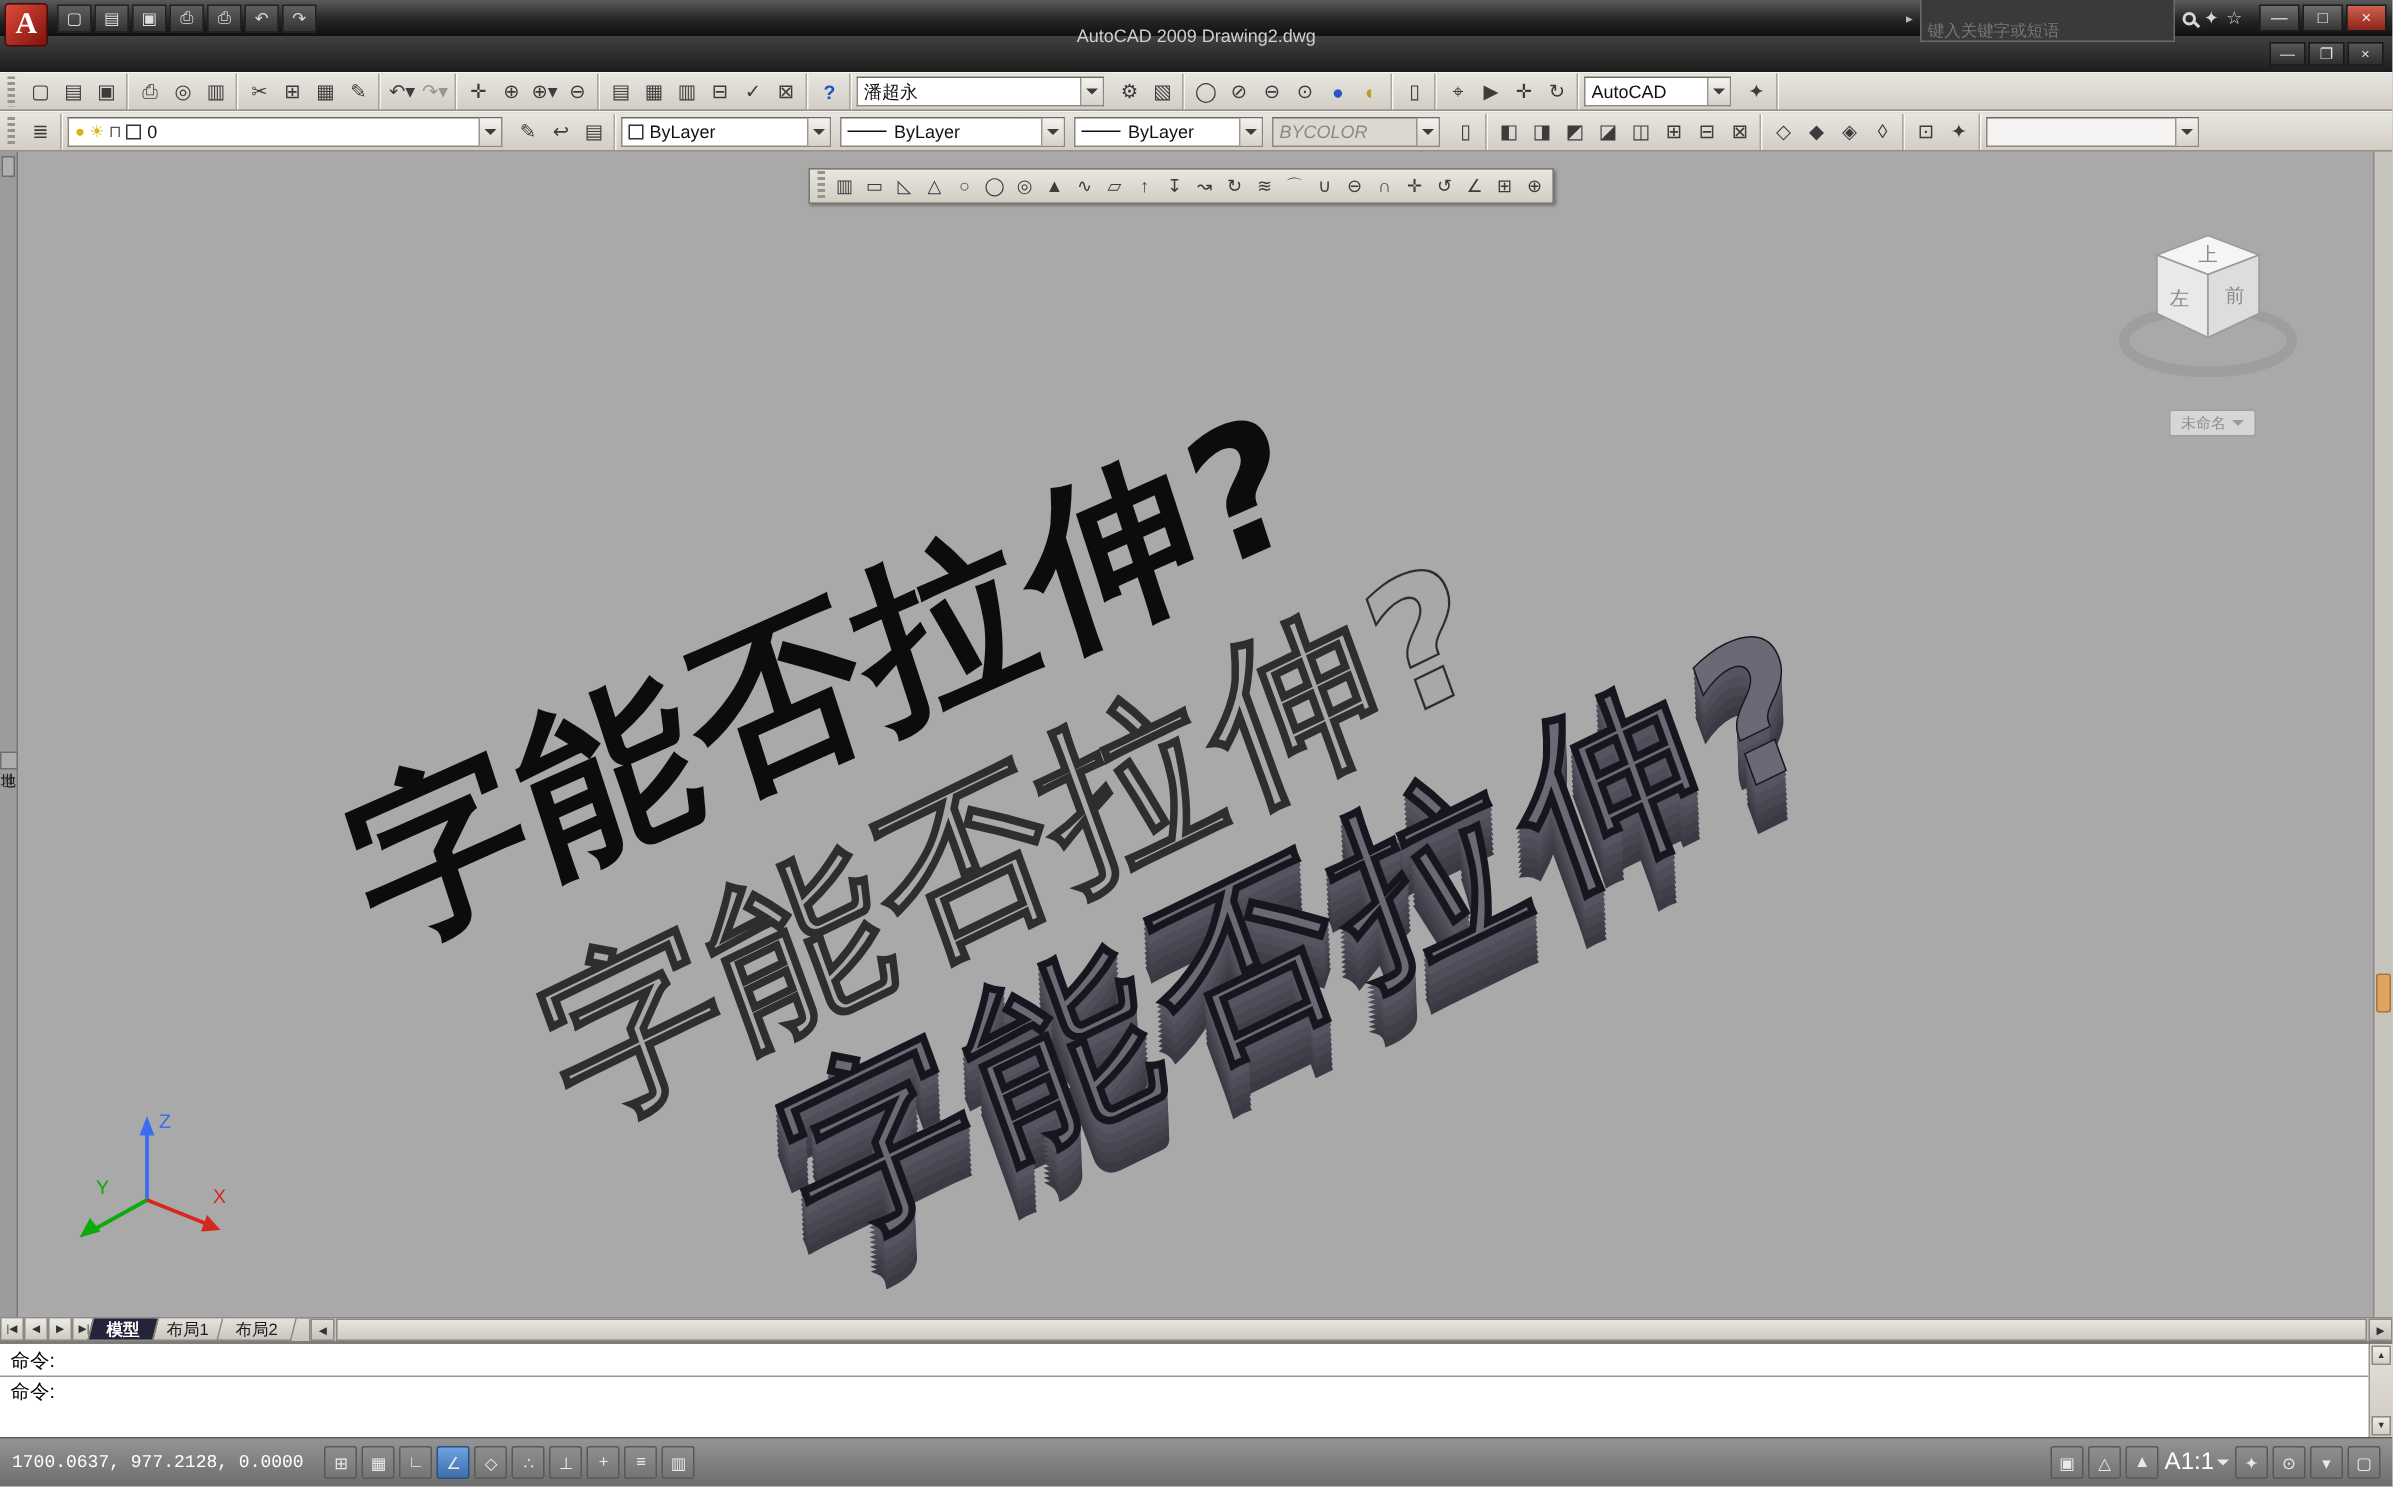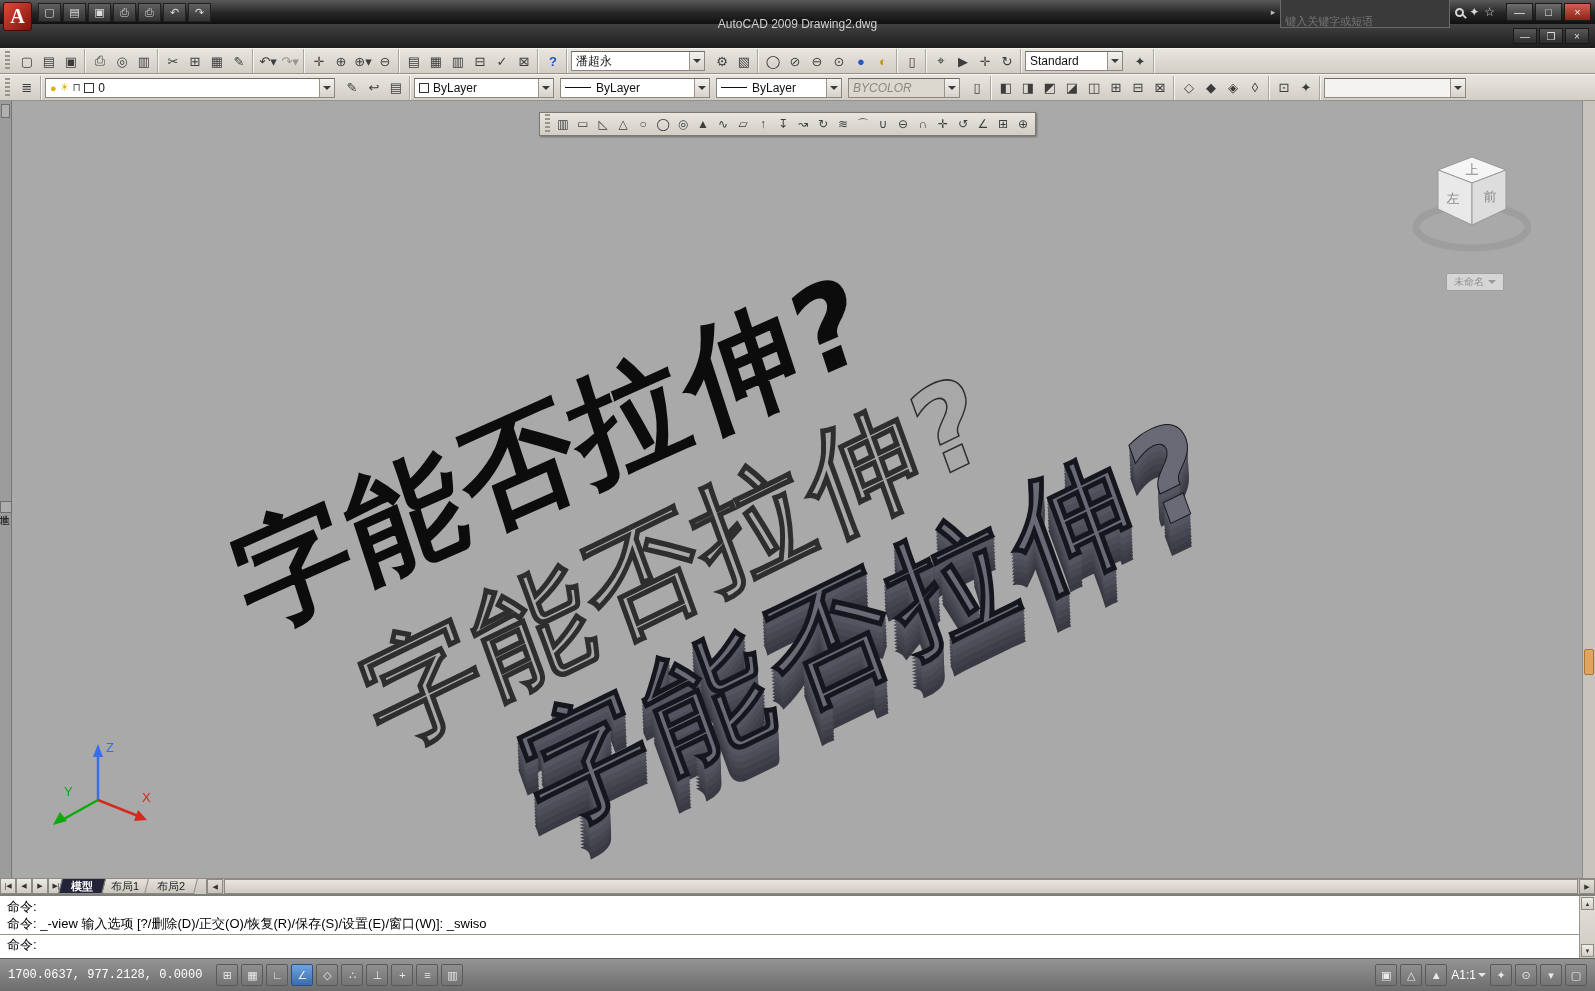--- a/index.html
+++ b/index.html
@@ -37,21 +37,21 @@
   .tgroup{display:flex;align-items:center;height:24px;padding:0 2px;margin:0 1px;border-right:1px solid #aba69d;box-shadow:1px 0 0 rgba(255,255,255,.75);}
   .tbtn{min-width:22px;height:22px;padding:0 1px;display:flex;align-items:center;justify-content:center;font-size:13px;color:#3c3c3c;background:transparent;border:1px solid transparent;white-space:nowrap;}
   .tbtn.blue{color:#1a54c8;font-weight:bold;}
   .tbtn.blue-fill{color:#2857c4;}
   .tbtn.yellow{color:#c09a14;}
   .tbtn.dim{color:#9a968e;}
   .combo{display:flex;align-items:center;background:#fff;border:1px solid #8c887f;border-top-color:#6f6b63;height:20px;font-size:12px;padding-left:4px;margin:0 3px;color:#111;}
   .combo .dd{margin-left:auto;width:15px;height:100%;background:linear-gradient(#f3f2ef,#d7d3cb);border-left:1px solid #9a958c;display:flex;align-items:center;justify-content:center;}
   .combo .dd::after{content:"";border:4px solid transparent;border-top-color:#3c3c3c;margin-top:4px;}
   .combo.disabled{background:#dcd8d0;color:#8d897f;font-style:italic;}
-  .w-workspace{width:134px;}
+  .w-workspace{width:165px;}
   .w-standard{width:98px;}
   .w-layer{width:290px;}
   .w-color{width:140px;}
   .w-ltype{width:150px;}
   .w-lweight{width:126px;}
   .w-pstyle{width:112px;}
   .w-empty{width:142px;background:#f4f3f1;}
   .combo-val{white-space:nowrap;overflow:hidden;}
   .lc-ico{font-size:11px;margin-right:3px;}
   .lc-ico.bulb{color:#d8b312;}
@@ -107,21 +107,21 @@
   .cmd-scroll{width:16px;background:linear-gradient(#e3e0da,#cfcbc3);border-left:1px solid #9a968e;display:flex;flex-direction:column;justify-content:space-between;align-items:center;padding:1px 0;}
   .cs-btn{width:13px;height:13px;background:linear-gradient(#efede9,#d3cfc7);border:1px solid #8e8a81;font-size:6px;color:#333;display:flex;align-items:center;justify-content:center;}
 
   
   .statusbar{height:33px;background:linear-gradient(#949494,#6d6d6d);border-top:1px solid #5a5a5a;display:flex;align-items:center;padding:0 8px;color:#fff;}
   .coords{font-size:12px;font-family:Liberation Mono, monospace;margin-right:14px;white-space:nowrap;}
   .toggles{display:flex;gap:3px;}
   .sbtn{width:22px;height:22px;background:linear-gradient(#8f8f8f,#747474);border:1px solid #595959;border-radius:2px;color:#e9e9e9;font-size:11px;display:flex;align-items:center;justify-content:center;}
   .sbtn.active{background:linear-gradient(#6fa3e0,#3c6cab);border-color:#2a4f83;}
   .sb-right{margin-left:auto;display:flex;align-items:center;gap:4px;}
-  .scale-lbl{font-size:12px;color:#fff;display:flex;align-items:center;gap:2px;justify-content:flex-end;}
+  .scale-lbl{font-size:16px;color:#fff;display:flex;align-items:center;gap:2px;justify-content:flex-end;}
   .scale-lbl::after{content:"";border:4px solid transparent;border-top-color:#e9e9e9;margin-top:4px;}
 </style>
 </head>
 <body>
 
 <div class="app">
 
   <div class="titlebar">
     <div class="logo">A</div>
     <div class="qat">
@@ -216,21 +216,21 @@
     <div class="tgroup">
         <button class="tbtn">▯</button>
       </div>
     <div class="tgroup">
         <button class="tbtn">⌖</button>
         <button class="tbtn">▶</button>
         <button class="tbtn">✛</button>
         <button class="tbtn">↻</button>
       </div>
     <div class="combo w-standard">
-      <span class="combo-val">Standard</span>
+      <span class="combo-val">AutoCAD</span>
       <span class="dd"></span>
     </div>
     <div class="tgroup">
         <button class="tbtn">✦</button>
       </div>
   </div>
 
   <div class="toolbar r2">
     <span class="grip"></span>
     <div class="tgroup">
@@ -389,21 +389,20 @@
     <div class="h-scroll">
       <button class="hs-btn">◀</button>
       <span class="hs-thumb"></span>
       <button class="hs-btn">▶</button>
     </div>
   </div>
 
   <div class="cmdwin">
     <div class="cmd-body">
       <div class="cmd-line">命令:</div>
-      <div class="cmd-line">命令: _-view 输入选项 [?/删除(D)/正交(O)/恢复(R)/保存(S)/设置(E)/窗口(W)]: _swiso</div>
       <div class="cmd-div"></div>
       <div class="cmd-line">命令:</div>
     </div>
     <div class="cmd-scroll">
       <button class="cs-btn">▲</button>
       <button class="cs-btn">▼</button>
     </div>
   </div>
 
   <div class="statusbar">

